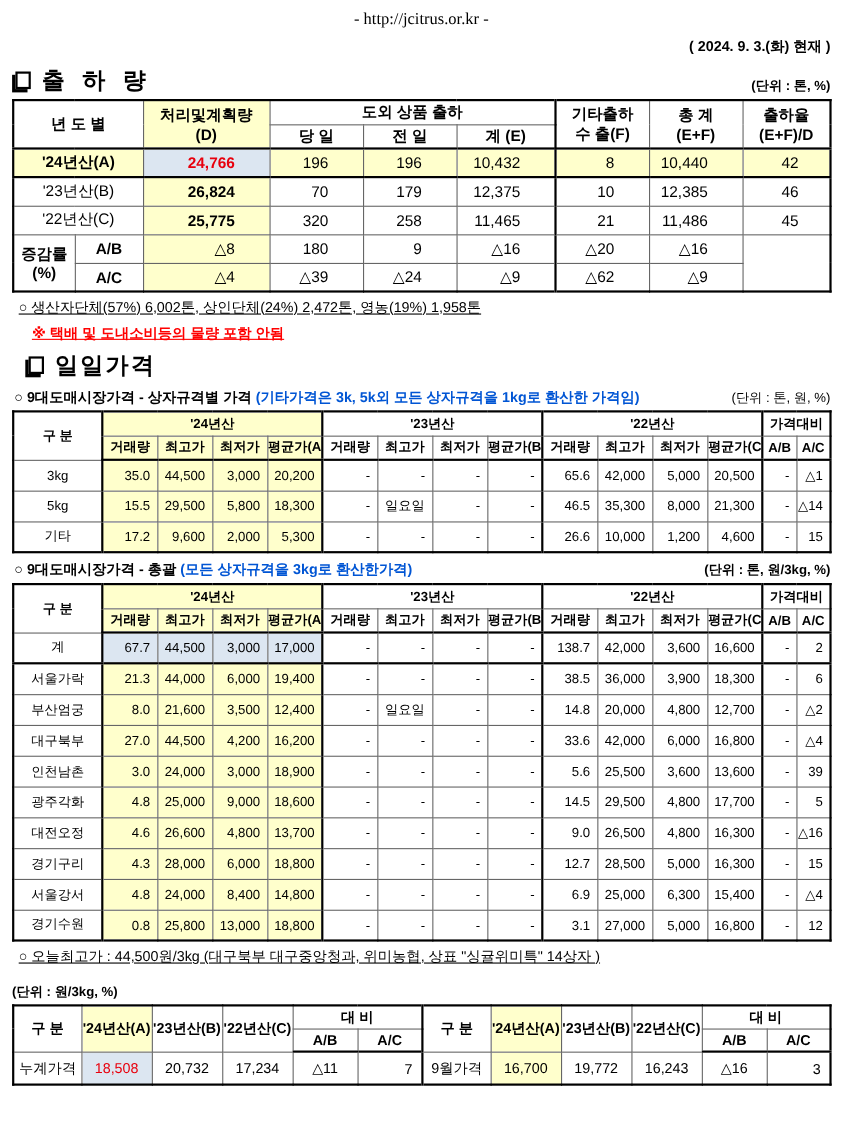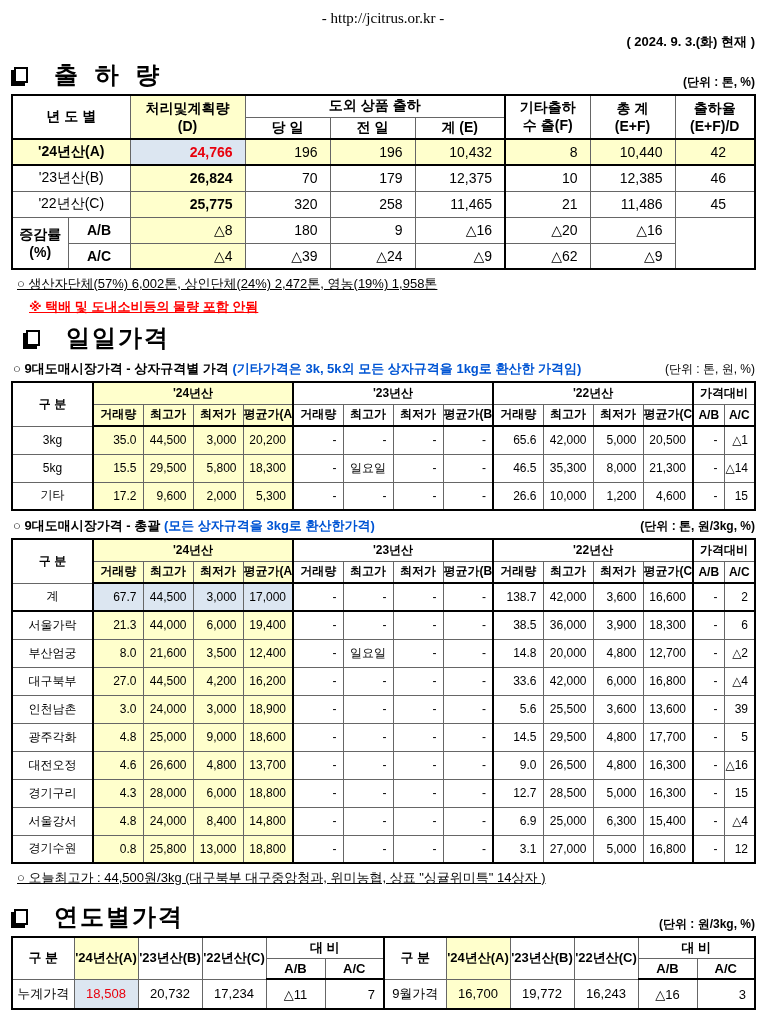--- a/index.html
+++ b/index.html
@@ -11,21 +11,21 @@
 
   
   .doc-title { text-align:center; font-family:"DejaVu Serif","Liberation Serif",serif;
     font-weight:bold; font-size:29px; letter-spacing:1px; margin-top:4px; }
   .doc-title .big { font-size:34px; font-weight:900; letter-spacing:2px; }
   .doc-url { text-align:center; font-size:15px; margin-top:4px; font-family:"Liberation Serif",serif; }
   .doc-date { text-align:right; font-size:13px; margin-top:6px; font-weight:bold; }
 
   
   .sec-line { display:flex; justify-content:space-between; align-items:flex-end; margin-top:8px; margin-bottom:3px;}
-  .sec-h { font-size:24px; font-weight:bold; letter-spacing:5px; display:flex; align-items:center; gap:26px;}
+  .sec-h { font-size:21px; font-weight:bold; letter-spacing:5px; display:flex; align-items:center; gap:10px;}
   .sq { display:inline-block; width:14px; height:16px; border:2px solid #000;
         box-shadow:-3px 3px 0 0 #000; margin-left:3px; background:#fff;}
   .unit { font-size:12px; font-weight:bold; }
 
   
   table { border-collapse:collapse; table-layout:fixed; width:743px; }
   th, td { border:1px solid #666; font-weight:normal; overflow:hidden; white-space:nowrap; }
   th { text-align:center; font-weight:bold; }
   .lab { text-align:center; }
   .num { text-align:right; padding-right:14px; }
@@ -35,21 +35,21 @@
   .bold { font-weight:bold; }
 
   
   .t1 { font-size:14px; border:2px solid #000; }
   .t1 th { font-size:14px; }
   .t1 .hrow th { height:22px; }
   .t1 td { height:26px; }
   .t1 .hbot th, .t1 .hbot { border-bottom:2px solid #000; }
   .t1 .r24 td { border-top:2px solid #000; border-bottom:2px solid #000; }
   .t1 .thickl { border-left:2px solid #000; }
-  .t1 .num { padding-right:12px; }
+  .t1 .num { padding-right:31px; }
   .t1 .rate { padding-right:28px; }
 
   
   .tp { font-size:12px; border:2px solid #000; }
   .tp th { font-size:12px; height:22px; }
   .tp td { height:28px; }
   .tp .num { padding-right:6px; }
   .tp .gl { border-left:2px solid #000; }
   .tp .hbot th { border-bottom:2px solid #000;margin-left:32px; }
   .tp .totrow td { border-bottom:2px solid #000; }
@@ -506,24 +506,20 @@
           <td class="num">16,800</td>
       <td class="num gl">-</td>
           <td class="num">12</td>
     </tr>
   </tbody>
     </table>
 
   <div class="note">○ 오늘최고가 : 44,500원/3kg (대구북부  대구중앙청과,  위미농협,  상표 "싱귤위미특"  14상자 )</div>
 
   <div class="sec-line mt14">
-    <div class="sec-h" style="letter-spacing:2px;">
-        <span class="sq"></span>
-        <span>연도별가격</span>
-      </div>
     <div class="unit">(단위 : 원/3kg, %)</div>
   </div>
 
   <table class="t4">
     <colgroup>
         <col style="width:62px">
         <col style="width:64px">
         <col style="width:64px">
         <col style="width:64px">
         <col style="width:59px">

